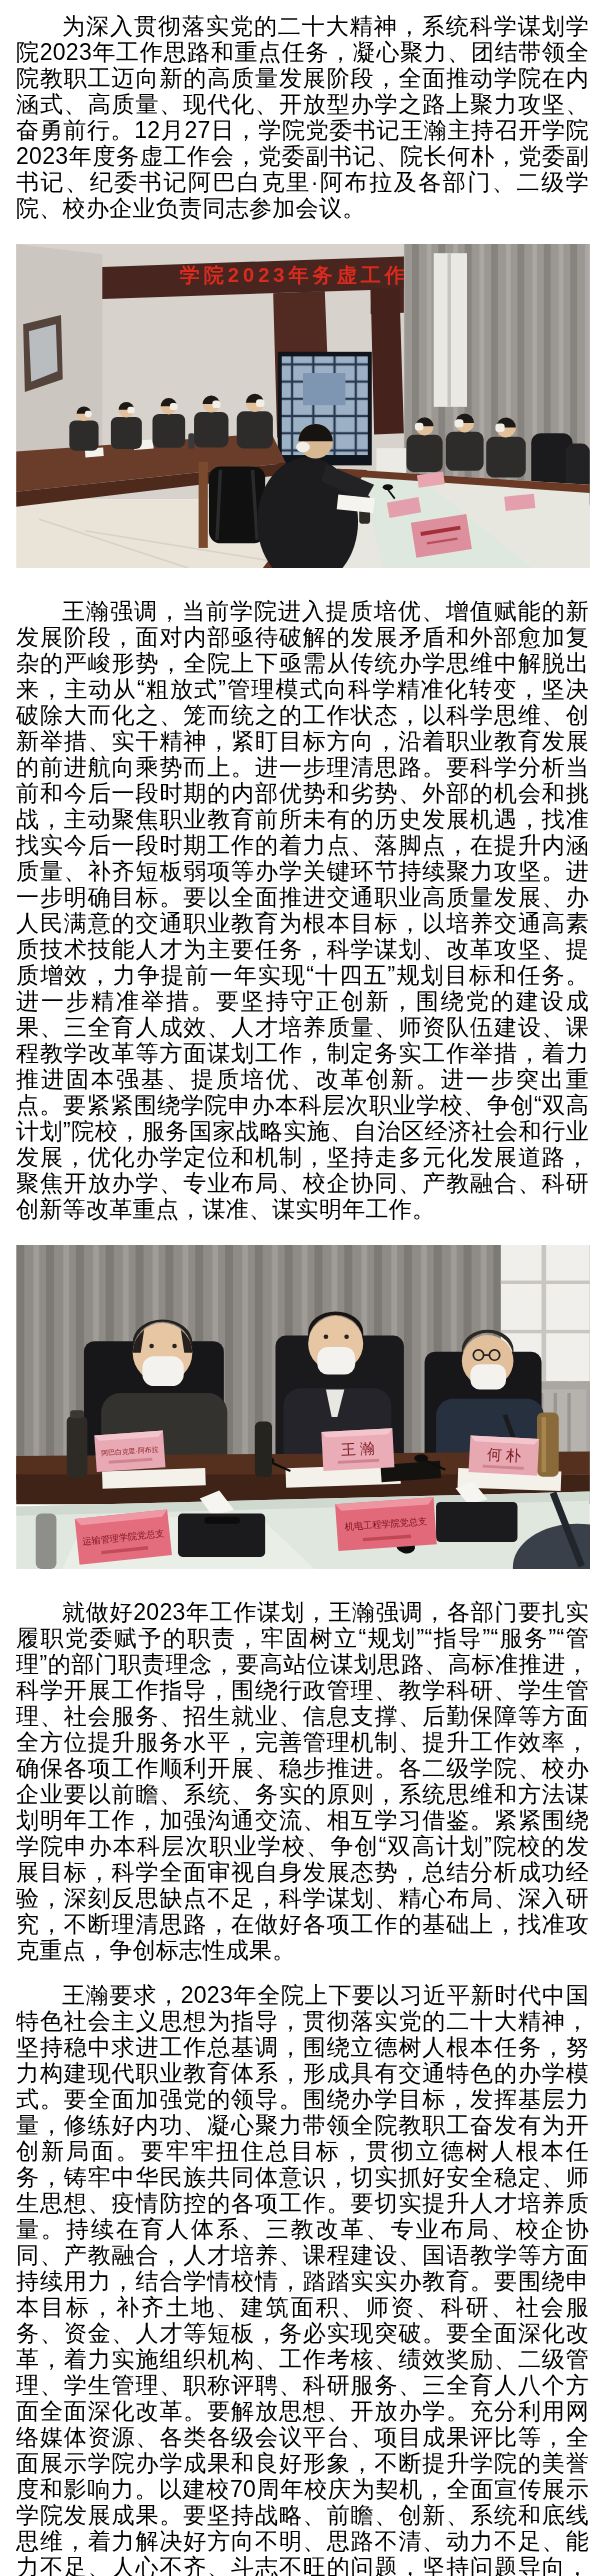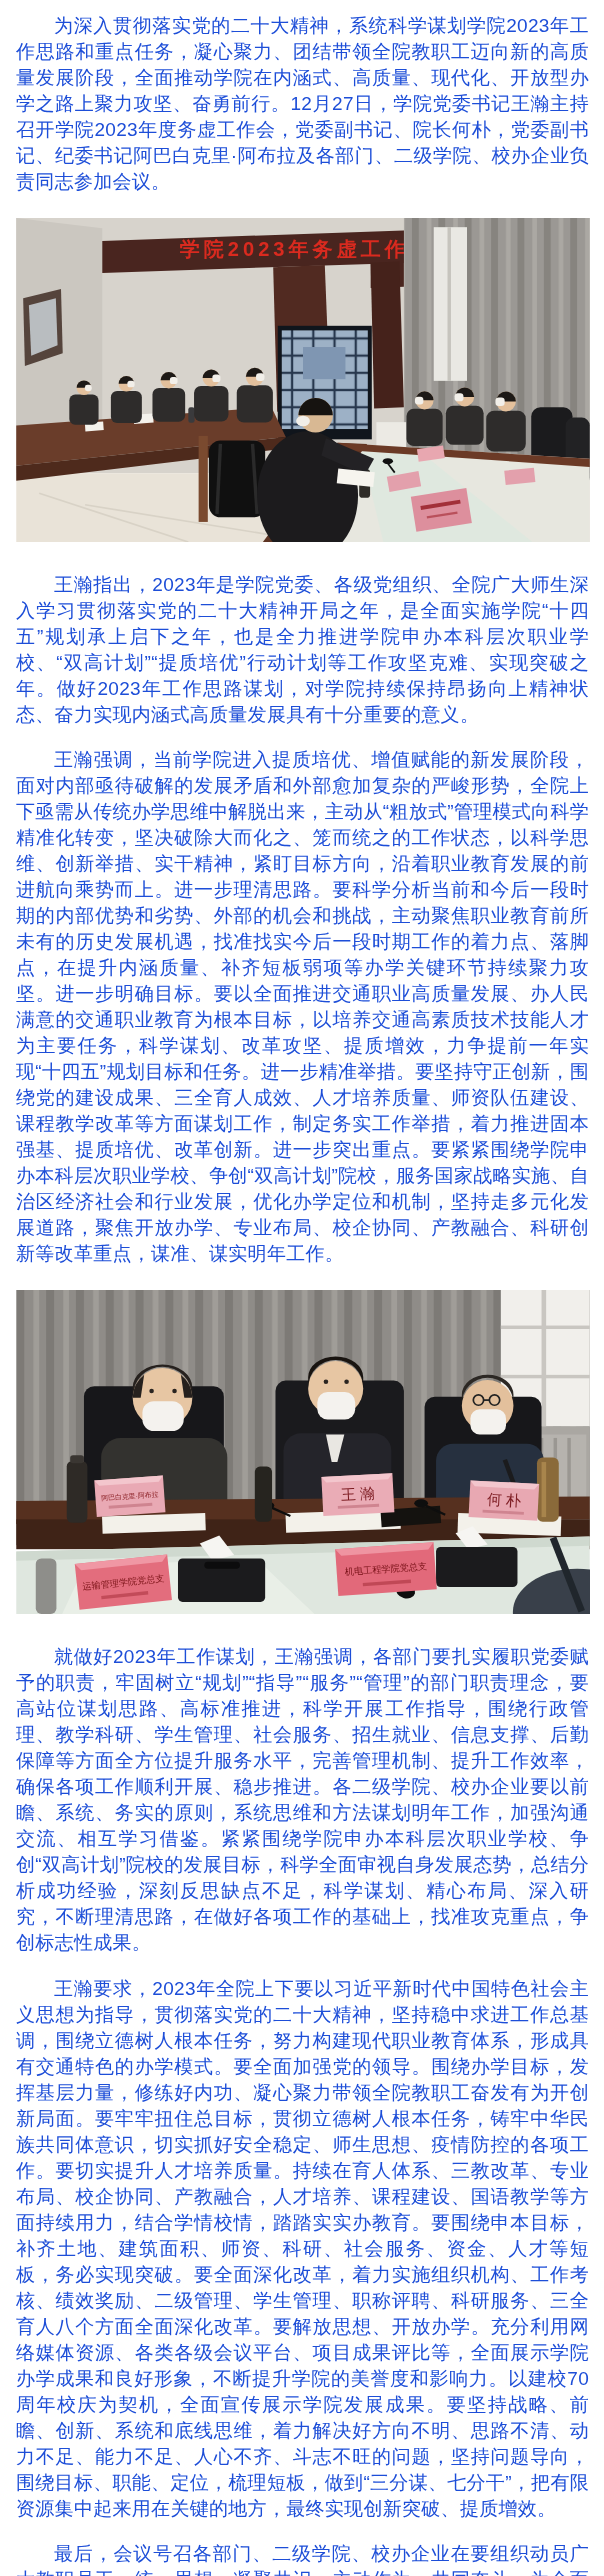--- a/index.html
+++ b/index.html
@@ -1,21 +1,21 @@
 <!DOCTYPE html>
 <html style="font-size:9.2px"><head>
 <meta charset="utf-8">
 <style>
   html,body{margin:0;padding:0;background:#ffffff;}
   body{width:605px;font-family:"Liberation Sans",sans-serif;}
   .article{padding:12.6px 16px 24px;}
   .para{
-    font-size:19px;
+    font-size:23px;
     line-height:26px;
-    color:#1d4ed8;
+    color:#000000;
     text-indent:2em;
     text-align:justify;
     margin:0 0 19.5px;
     letter-spacing:0.3px;
   }
   figure.photo{
     margin:23px auto 30px;
     width:574px;
   }
   figure.photo svg{display:block;width:574px;height:324px;}
@@ -140,21 +140,20 @@
         <circle cx="522" cy="344" r="30" fill="#d8b893"></circle>
         <path d="M492,344 a30,30 0 0 1 60,0 z" fill="#161310"></path>
         <ellipse cx="500" cy="354" rx="12" ry="9" fill="#f2efe9"></ellipse>
         <polygon points="540,384 624,420 608,448 532,414" fill="#232225"></polygon>
         <rect x="560" y="440" width="64" height="26" fill="#f6f4ee" transform="rotate(6 592 453)"></rect>
       </g>
     </svg>
   </figure>
 
 
-  <p class="para">王瀚指出，2023年是学院党委、各级党组织、全院广大师生深入学习贯彻落实党的二十大精神开局之年，是全面实施学院“十四五”规划承上启下之年，也是全力推进学院申办本科层次职业学校、“双高计划”“提质培优”行动计划等工作攻坚克难、实现突破之年。做好2023年工作思路谋划，对学院持续保持昂扬向上精神状态、奋力实现内涵式高质量发展具有十分重要的意义。</p>
 
   <p class="para">王瀚强调，当前学院进入提质培优、增值赋能的新发展阶段，面对内部亟待破解的发展矛盾和外部愈加复杂的严峻形势，全院上下亟需从传统办学思维中解脱出来，主动从“粗放式”管理模式向科学精准化转变，坚决破除大而化之、笼而统之的工作状态，以科学思维、创新举措、实干精神，紧盯目标方向，沿着职业教育发展的前进航向乘势而上。进一步理清思路。要科学分析当前和今后一段时期的内部优势和劣势、外部的机会和挑战，主动聚焦职业教育前所未有的历史发展机遇，找准找实今后一段时期工作的着力点、落脚点，在提升内涵质量、补齐短板弱项等办学关键环节持续聚力攻坚。进一步明确目标。要以全面推进交通职业高质量发展、办人民满意的交通职业教育为根本目标，以培养交通高素质技术技能人才为主要任务，科学谋划、改革攻坚、提质增效，力争提前一年实现“十四五”规划目标和任务。进一步精准举措。要坚持守正创新，围绕党的建设成果、三全育人成效、人才培养质量、师资队伍建设、课程教学改革等方面谋划工作，制定务实工作举措，着力推进固本强基、提质培优、改革创新。进一步突出重点。要紧紧围绕学院申办本科层次职业学校、争创“双高计划”院校，服务国家战略实施、自治区经济社会和行业发展，优化办学定位和机制，坚持走多元化发展道路，聚焦开放办学、专业布局、校企协同、产教融合、科研创新等改革重点，谋准、谋实明年工作。</p>
 
   <figure class="photo">
     <svg viewBox="0 0 1000 565">
       <defs>
         <pattern id="p2-curt" width="52" height="12" patternUnits="userSpaceOnUse">
           <rect width="52" height="12" fill="#8f8c88"></rect>
           <rect width="14" height="12" fill="#7d7a76"></rect>
           <rect x="30" width="10" height="12" fill="#a09d98"></rect>

